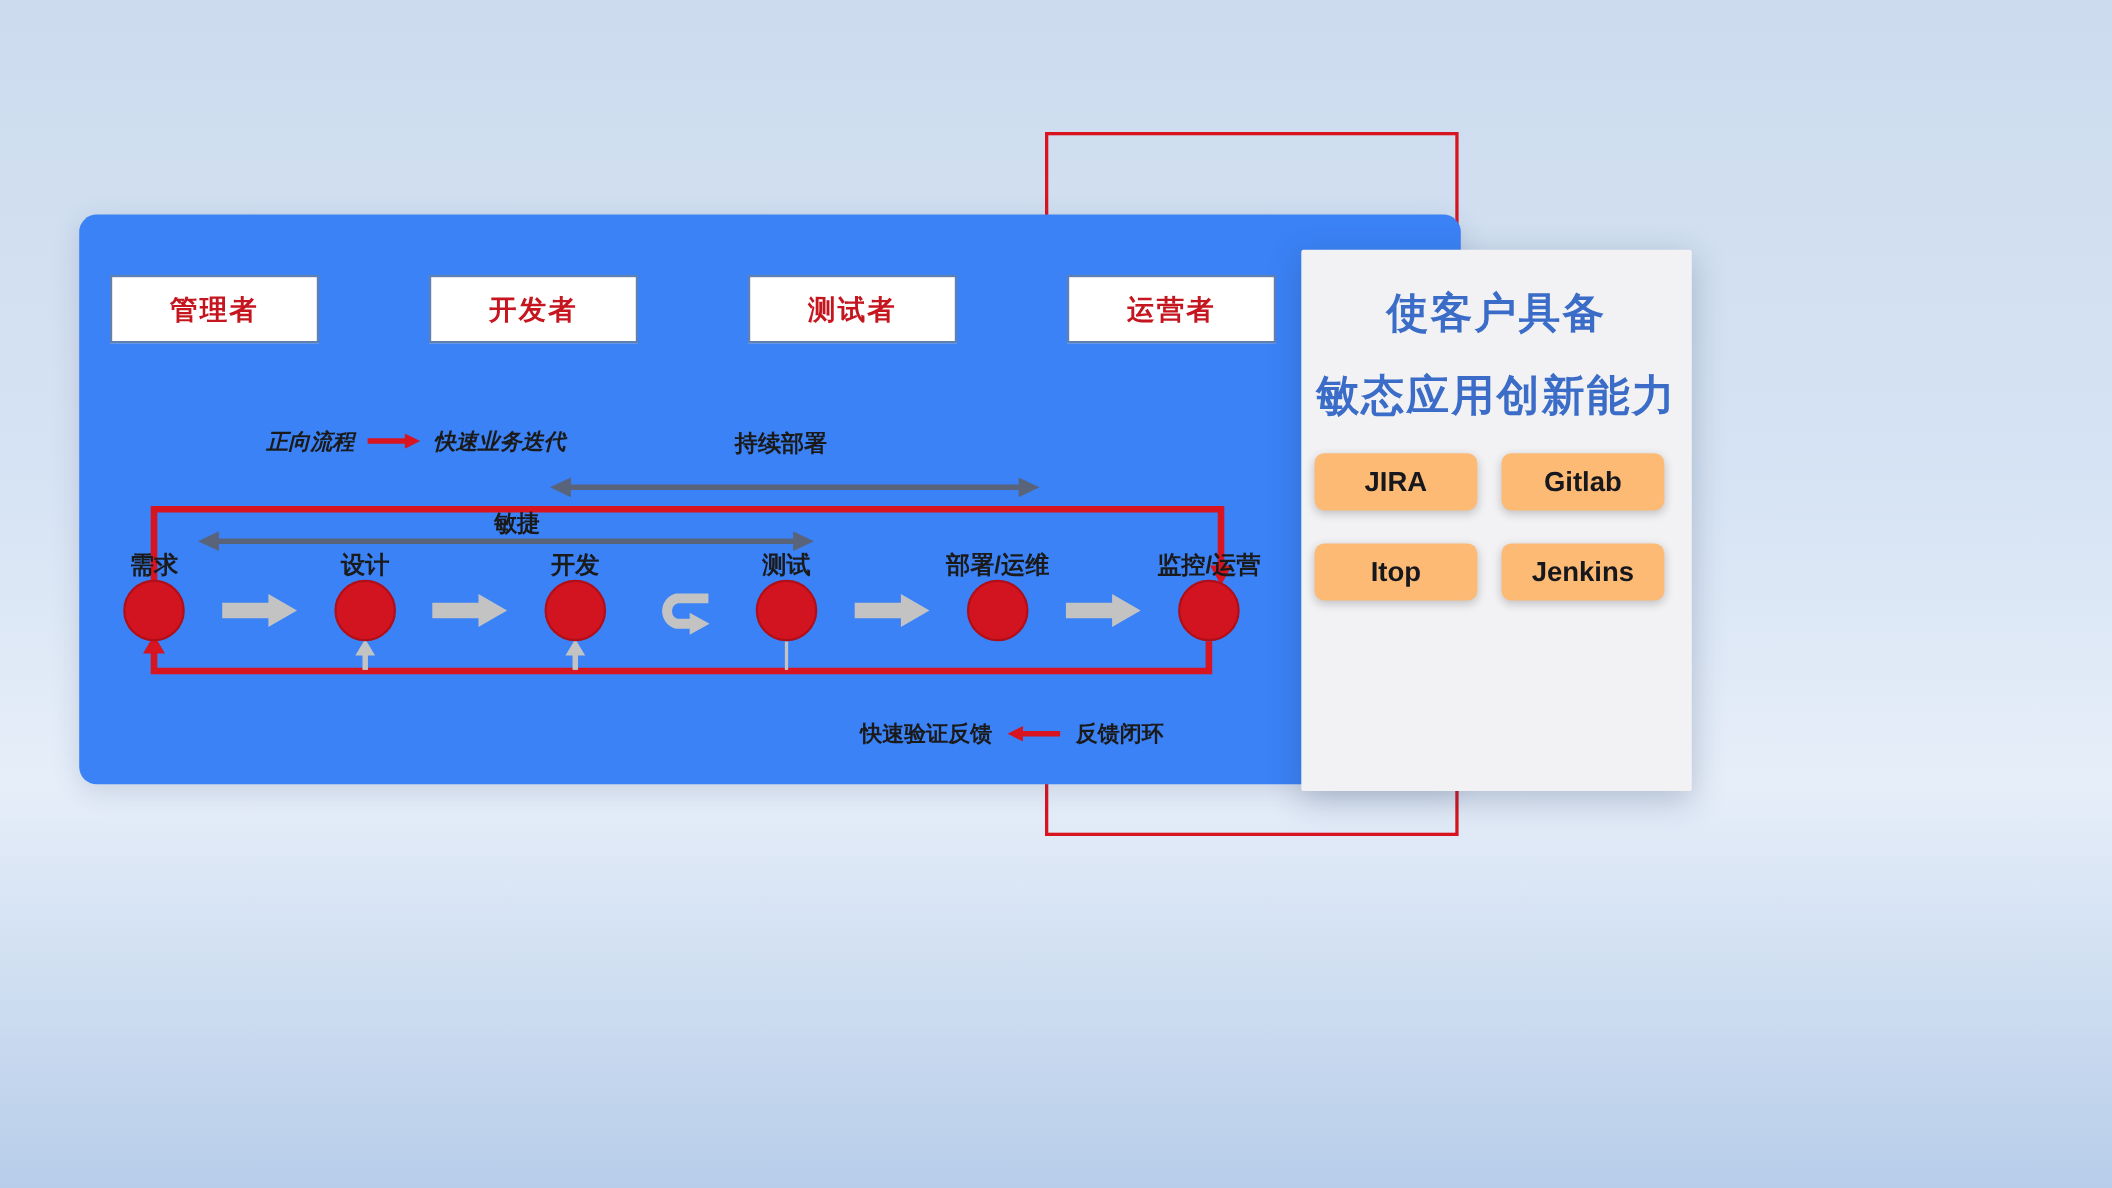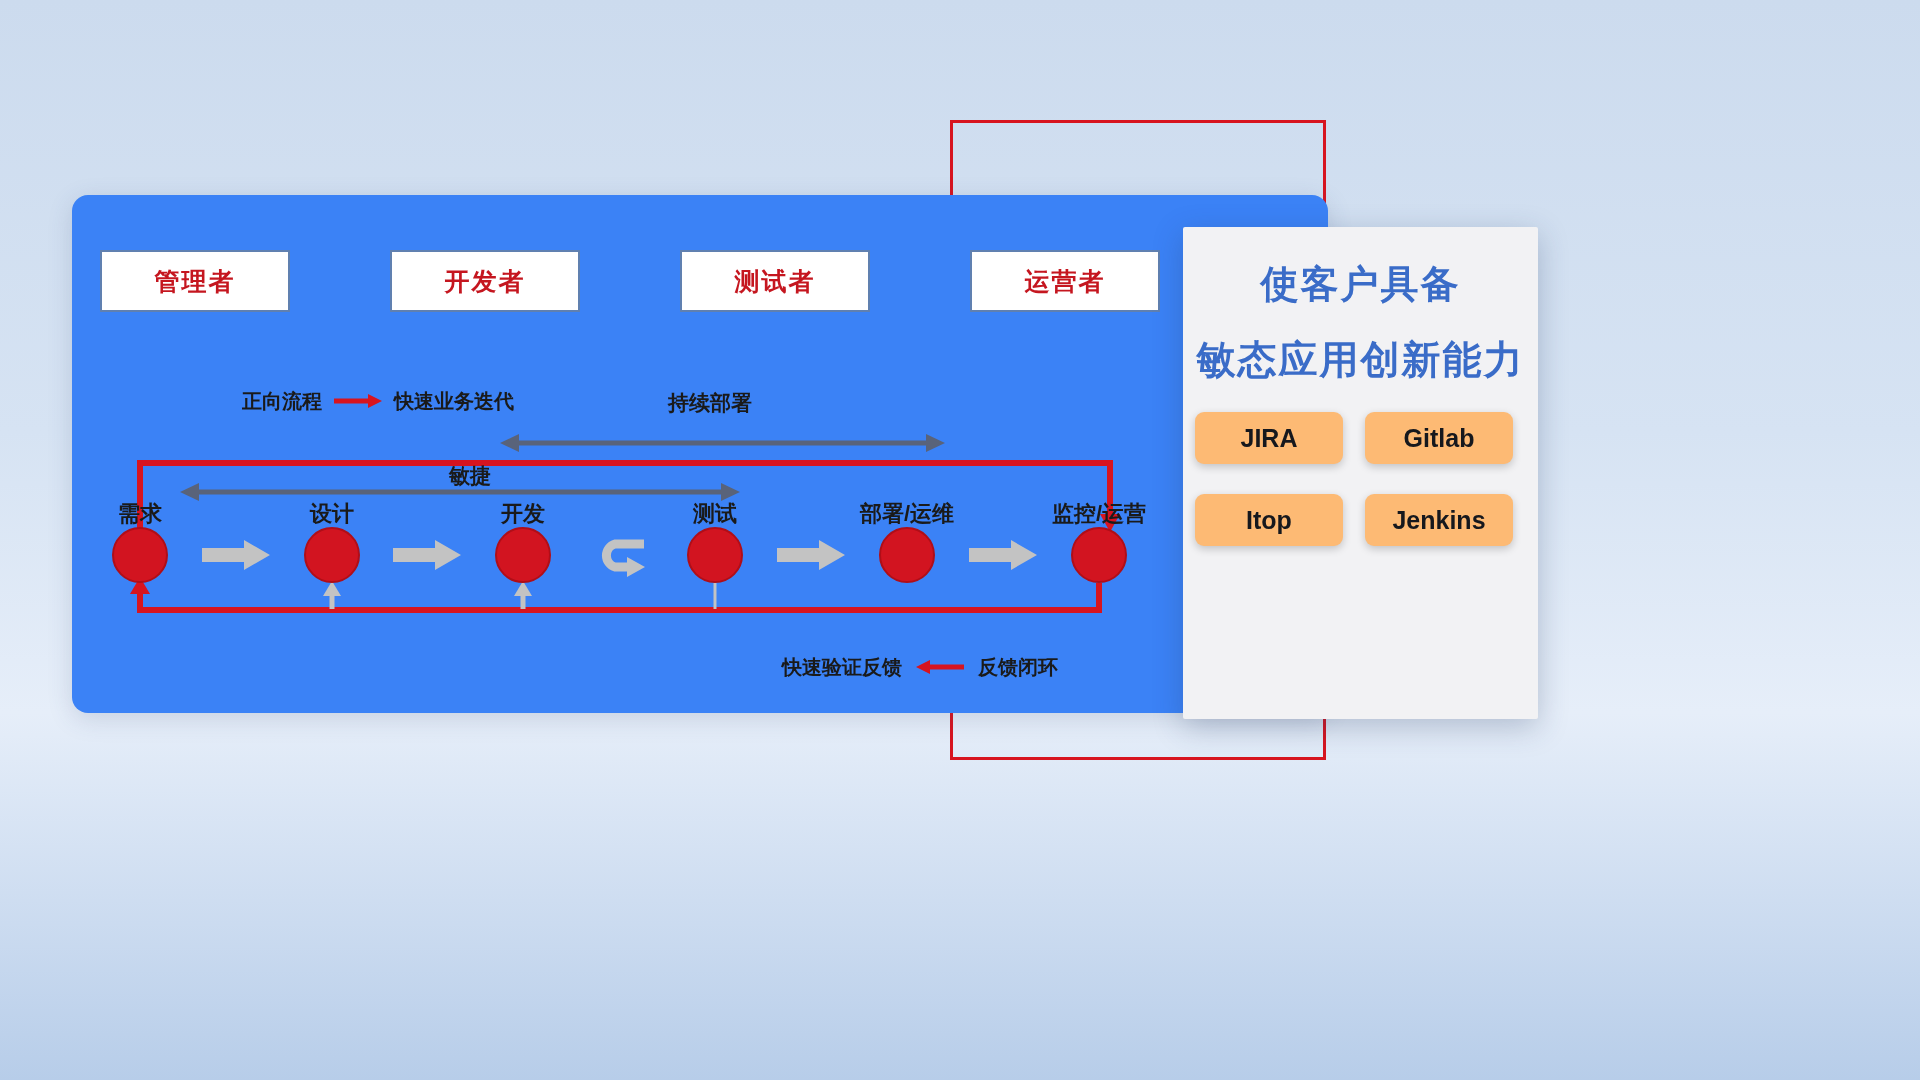--- a/index.html
+++ b/index.html
@@ -46,21 +46,21 @@
     color:var(--role-red);font-size:25px;font-weight:bold;letter-spacing:2px;
   }
   .subtitle{
     position:absolute;left:46px;top:140px;width:1040px;
     color:var(--text-dark);font-size:22px;font-weight:bold;letter-spacing:.5px;
     white-space:nowrap;
   }
   .legend-forward{
     position:absolute;left:170px;top:192px;height:28px;
     display:flex;align-items:center;gap:12px;
-    color:var(--text-dark);font-size:20px;font-weight:bold;
+    color:var(--text-dark);font-size:20px;font-weight:bold;font-style:italic;
   }
   .legend-feedback{
     position:absolute;left:710px;top:458px;height:28px;
     display:flex;align-items:center;gap:14px;
     color:var(--text-dark);font-size:20px;font-weight:bold;
   }
   .flow{position:absolute;inset:0;}
   .flow svg{position:absolute;left:0;top:0;}
   .arrow-label{
     position:absolute;text-align:center;

